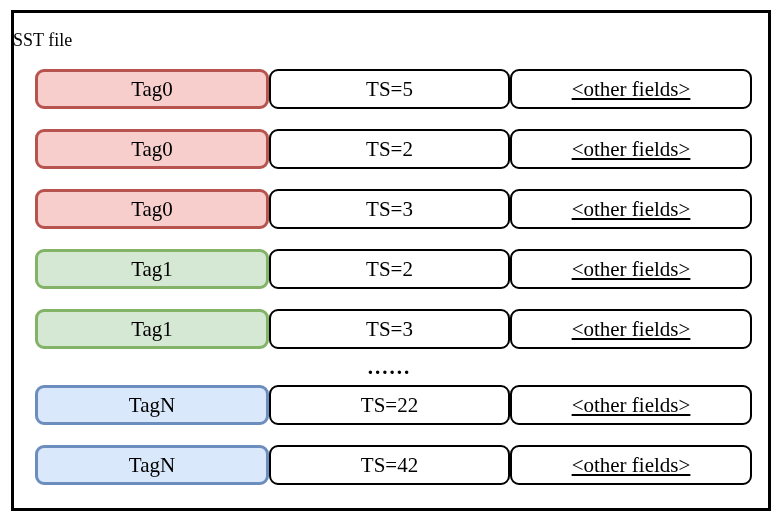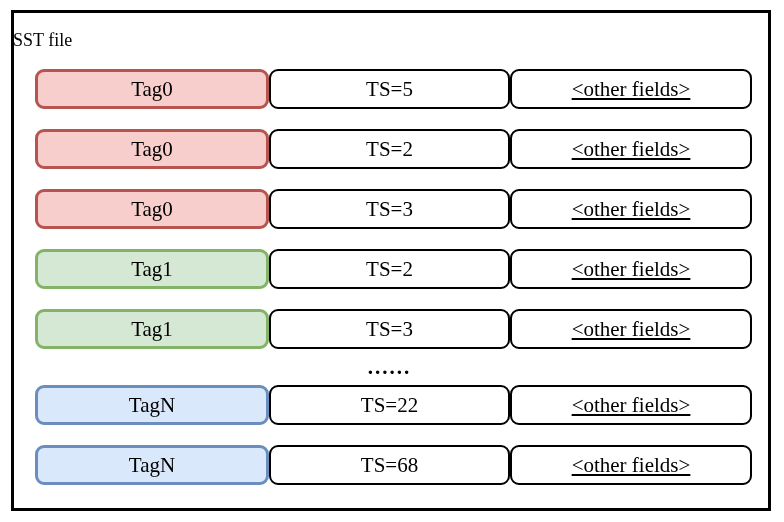--- a/index.html
+++ b/index.html
@@ -129,19 +129,19 @@
       </div>
 
       <div class="row">
         <div class="cell cell-tag" data-bind="diagram.rows.5.tag" data-bind-style="background-color:diagram.colors.blue_fill;border-color:diagram.colors.blue_stroke" style="background-color: rgb(218, 232, 252); border-color: rgb(108, 142, 191);">TagN</div>
         <div class="cell cell-ts" data-bind="diagram.rows.5.ts">TS=22</div>
         <div class="cell cell-other" data-bind="diagram.rows.5.other">&lt;other fields&gt;</div>
       </div>
 
       <div class="row">
         <div class="cell cell-tag" data-bind="diagram.rows.6.tag" data-bind-style="background-color:diagram.colors.blue_fill;border-color:diagram.colors.blue_stroke" style="background-color: rgb(218, 232, 252); border-color: rgb(108, 142, 191);">TagN</div>
-        <div class="cell cell-ts" data-bind="diagram.rows.6.ts">TS=68</div>
+        <div class="cell cell-ts" data-bind="diagram.rows.6.ts">TS=42</div>
         <div class="cell cell-other" data-bind="diagram.rows.6.other">&lt;other fields&gt;</div>
       </div>
 
     </div>
   </div>
 </div>
 
 </body></html>

